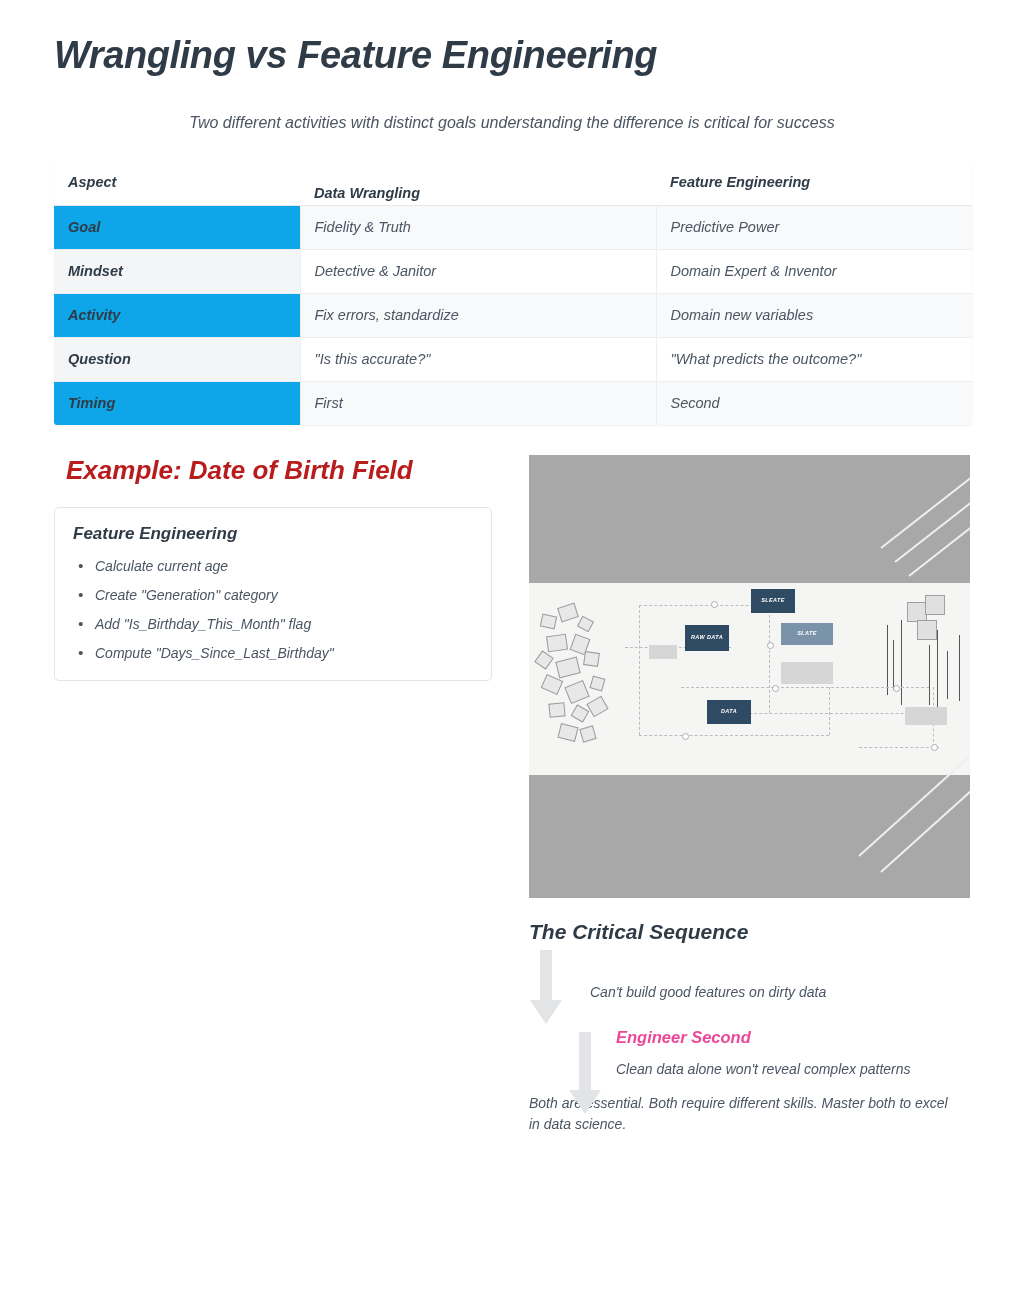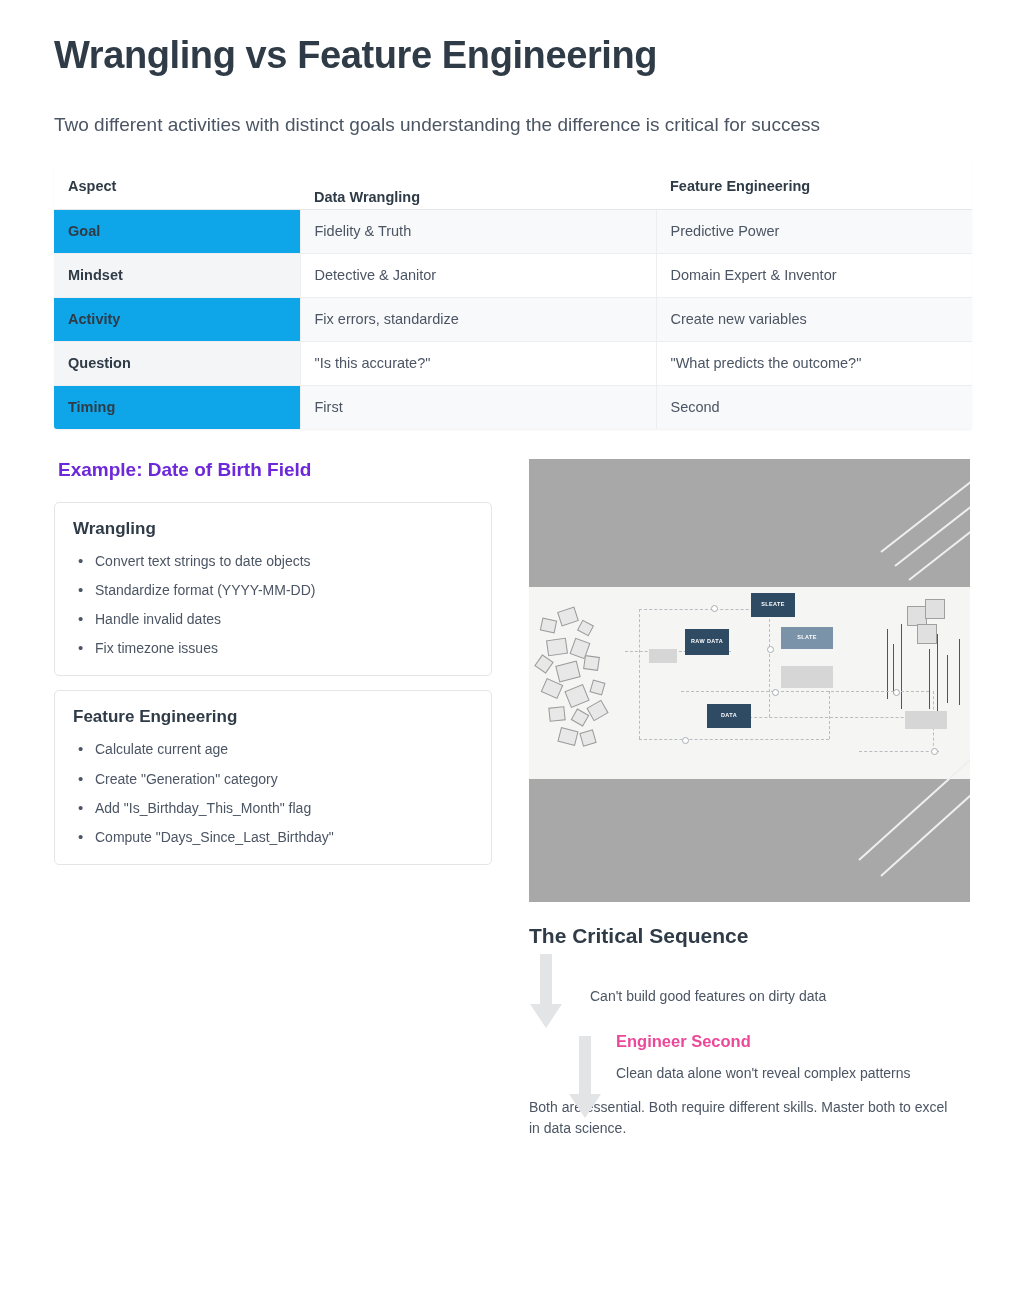--- a/index.html
+++ b/index.html
@@ -17,34 +17,36 @@
   }
   .page {
     position: relative;
     width: 1024px;
     height: 1297px;
     padding: 0;
     box-sizing: border-box;
   }
   .content {
     padding: 34px 54px 0 54px;
+    font-style: italic;
   }
 
   h1.title {
     font-size: 38px;
     line-height: 1.15;
     font-weight: bold;
     color: #2f3b46;
     margin: 0 0 0 0;
     letter-spacing: -0.4px;
   }
   .subtitle {
     margin-top: 36px;
-    font-size: 19px;
-    color: #4b5563;
+    font-size: 16px;
+    color: #4b5563;
+    text-align: center;
   }
 
   
   table.cmp {
     margin-top: 27px;
     width: 918px;
     border-collapse: collapse;
     background: #ffffff;
     box-shadow: 0 1px 2px rgba(0,0,0,0.06);
     border-radius: 3px;
@@ -90,24 +92,24 @@
   .lower {
     margin-top: 30px;
     display: flex;
     gap: 37px;
     align-items: flex-start;
   }
   .left-col { width: 440px; }
   .right-col { width: 441px; }
 
   h2.section {
-    font-size: 19px;
-    font-weight: bold;
-    color: #6d28d9;
-    margin: 0 0 21px 4px;
+    font-size: 26px;
+    font-weight: bold;
+    color: #b91c1c;
+    margin: 0 0 21px 12px;
   }
 
   .card {
     border: 1px solid #e3e5e8;
     border-radius: 5px;
     background: #fff;
     padding: 16px 18px 18px 18px;
     box-sizing: border-box;
     margin-bottom: 14px;
   }
@@ -279,49 +281,40 @@
           <td class="c2">Predictive Power</td>
         </tr>
         <tr>
           <td class="c0">Mindset</td>
           <td class="c1">Detective &amp; Janitor</td>
           <td class="c2">Domain Expert &amp; Inventor</td>
         </tr>
         <tr class="alt">
           <td class="c0">Activity</td>
           <td class="c1">Fix errors, standardize</td>
-          <td class="c2">Create new variables</td>
+          <td class="c2">Domain new variables</td>
         </tr>
         <tr>
           <td class="c0">Question</td>
           <td class="c1">"Is this accurate?"</td>
           <td class="c2">"What predicts the outcome?"</td>
         </tr>
         <tr class="alt">
           <td class="c0">Timing</td>
           <td class="c1">First</td>
           <td class="c2">Second</td>
         </tr>
       </tbody>
     </table>
 
     <div class="lower">
 
       <div class="left-col">
         <h2 class="section">Example: Date of Birth Field</h2>
 
-        <div class="card">
-          <h3>Wrangling</h3>
-          <ul>
-            <li>Convert text strings to date objects</li>
-            <li>Standardize format (YYYY-MM-DD)</li>
-            <li>Handle invalid dates</li>
-            <li>Fix timezone issues</li>
-          </ul>
-        </div>
 
         <div class="card">
           <h3>Feature Engineering</h3>
           <ul>
             <li>Calculate current age</li>
             <li>Create "Generation" category</li>
             <li>Add "Is_Birthday_This_Month" flag</li>
             <li>Compute "Days_Since_Last_Birthday"</li>
           </ul>
         </div>

